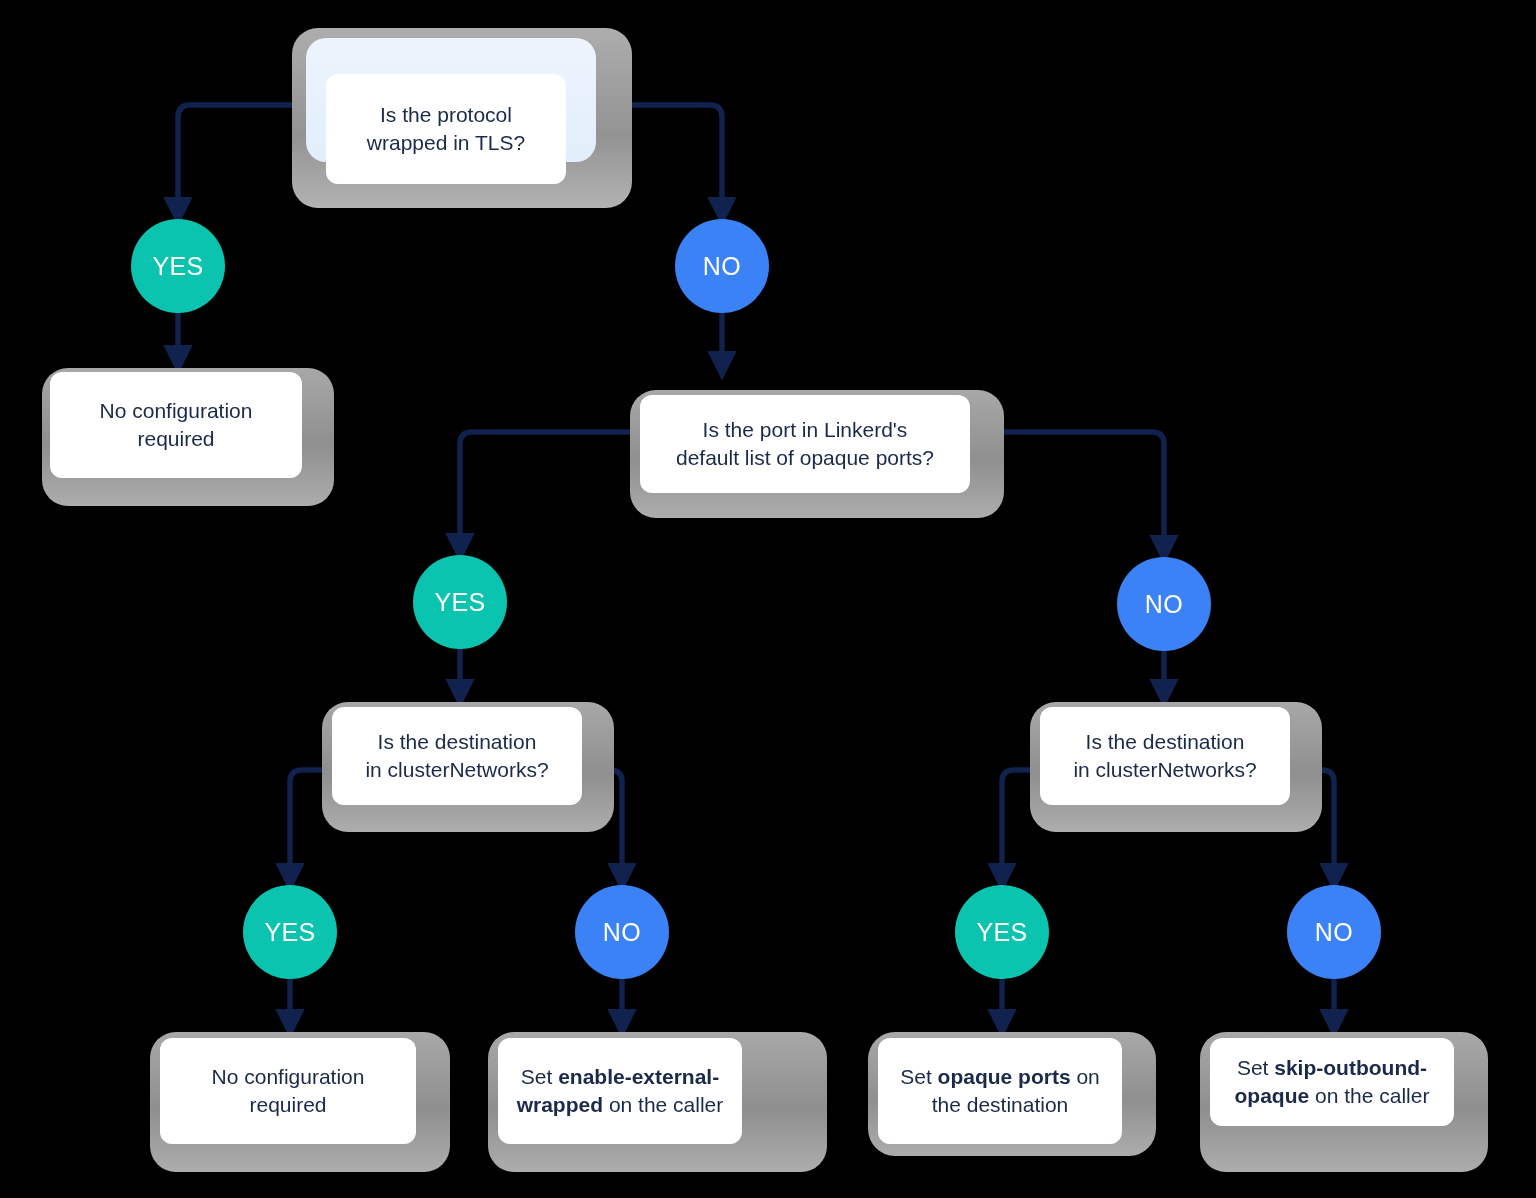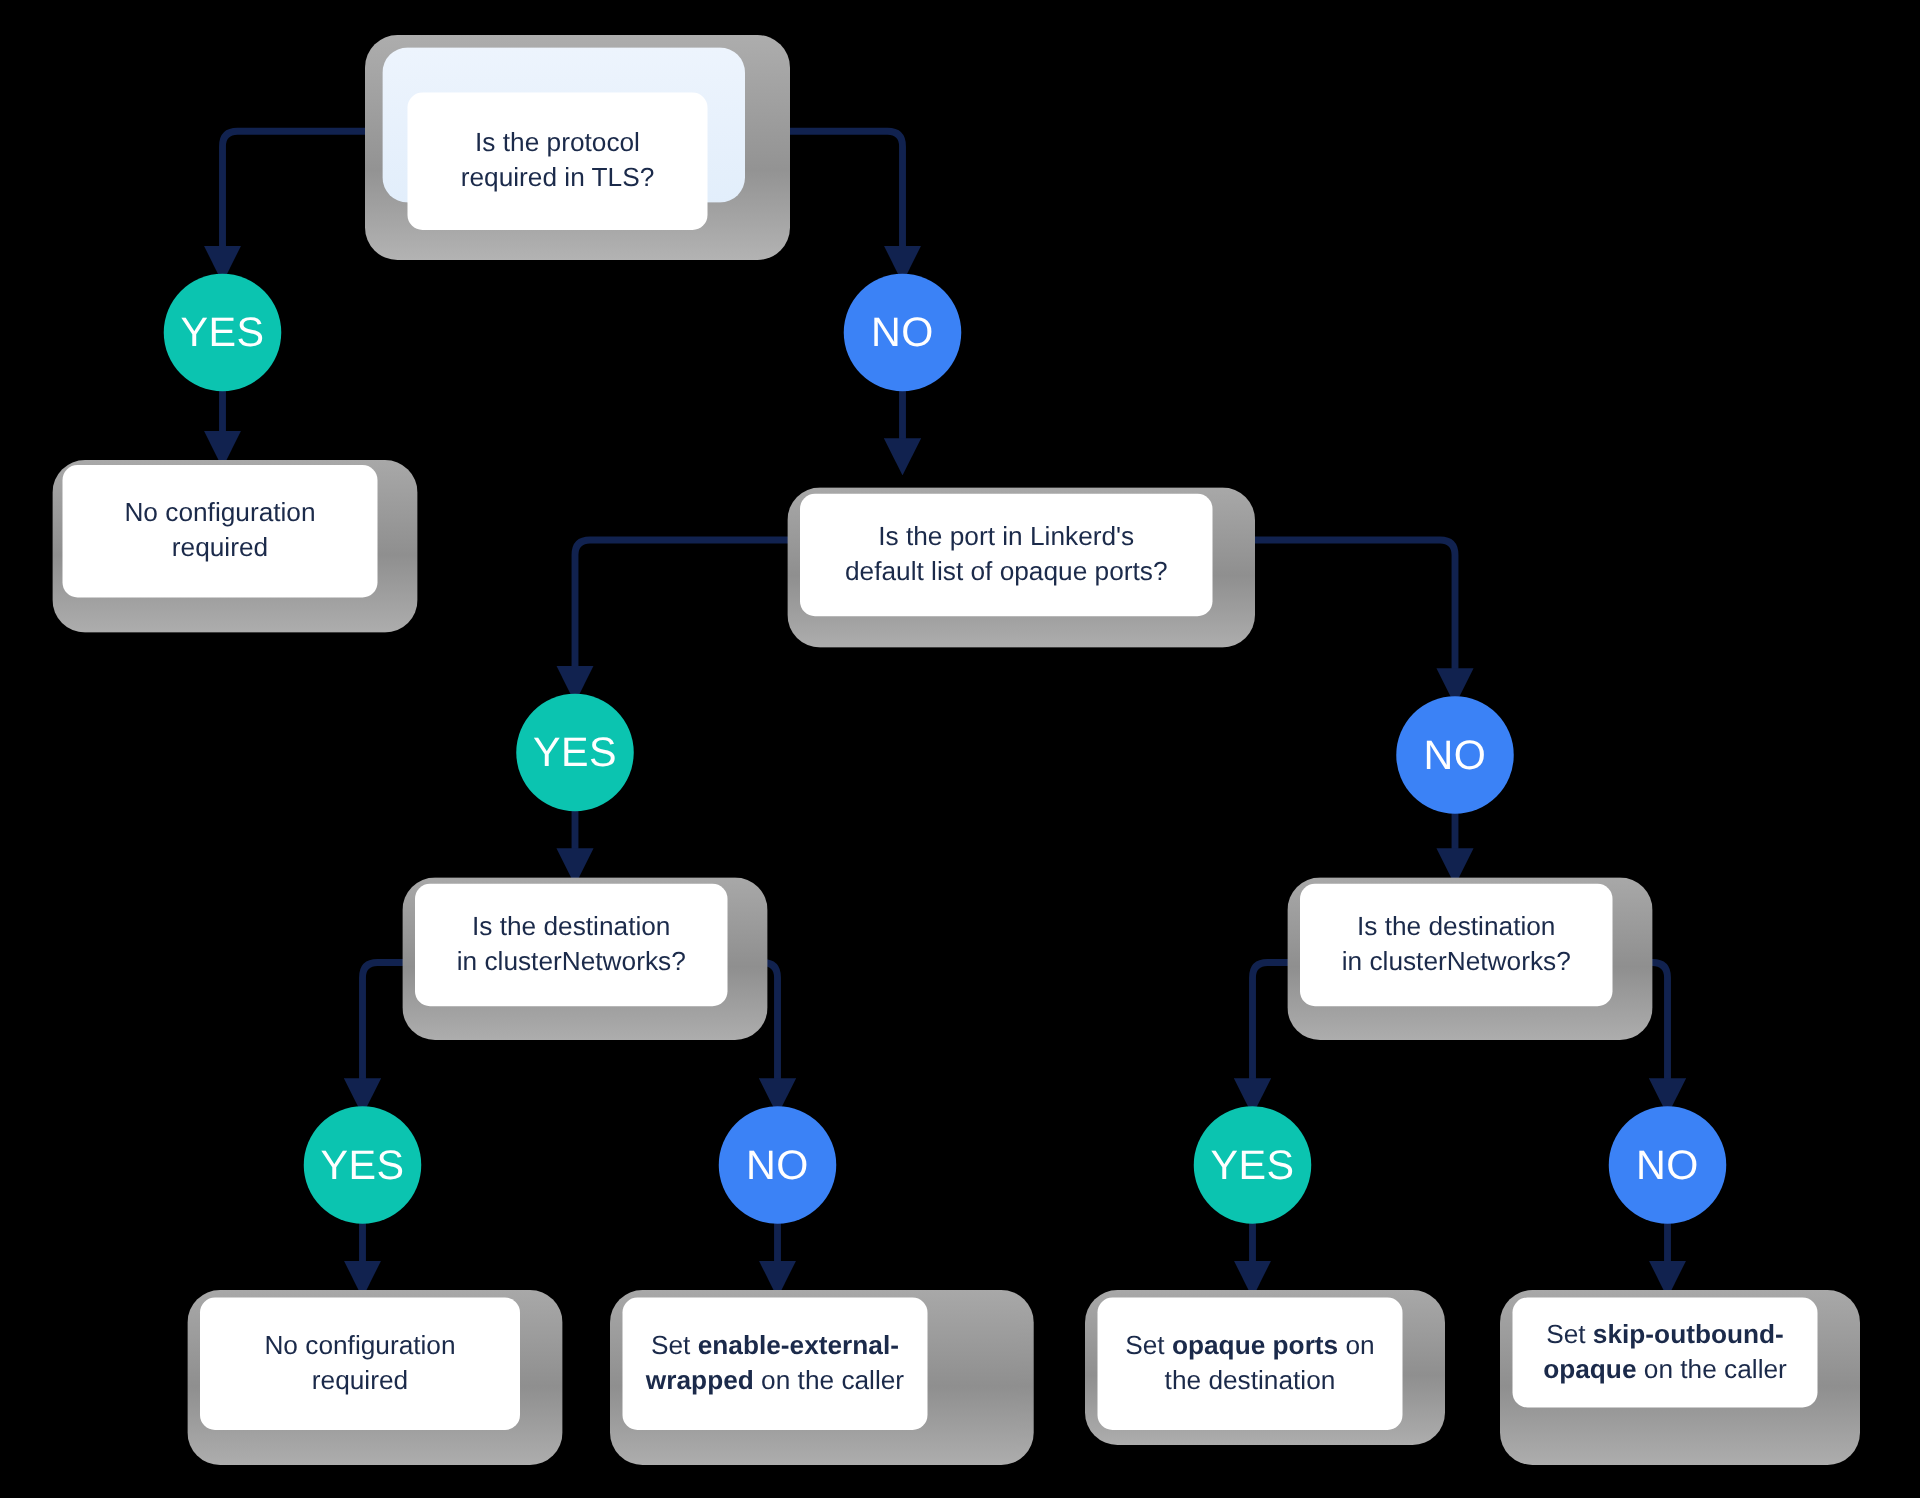--- a/index.html
+++ b/index.html
@@ -60,21 +60,21 @@
 
   
   .pill {
     position: absolute;
     box-sizing: border-box;
     border-radius: 50%;
     display: flex;
     align-items: center;
     justify-content: center;
     color: #ffffff;
-    font-size: 33px;
+    font-size: 25px;
     letter-spacing: 0.4px;
   }
   .pill.yes { background: #0bc4b0; }
   .pill.no  { background: #3b82f6; }
 </style>
 </head>
 <body>
 
 <div id="stage">
 
@@ -115,21 +115,21 @@
       <path d="M 1002 978 L 1002 1030" marker-end="url(#arrow)"></path>
       <path d="M 1334 978 L 1334 1030" marker-end="url(#arrow)"></path>
     </g>
   </svg>
 
   <div class="node root" style="left:292px; top:28px; width:340px; height:180px;">
     <div class="plate" style="left:14px; top:10px; right:36px; bottom:46px;"></div>
     <div class="card" style="left:34px; top:46px; width:240px; height:110px;">
       <span>
         <span>Is the protocol</span><br>
-        <span>required in TLS?</span>
+        <span>wrapped in TLS?</span>
       </span>
     </div>
   </div>
 
   <div class="pill yes" style="left:131px; top:219px; width:94px; height:94px;">
     <span>YES</span>
   </div>
   <div class="pill no" style="left:675px; top:219px; width:94px; height:94px;">
     <span>NO</span>
   </div>
@@ -200,21 +200,21 @@
   </div>
 
   <div class="node" style="left:488px; top:1032px; width:339px; height:140px;">
     <div class="card" style="left:10px; top:6px; width:244px; height:106px;">
       <span>
         <span>Set </span><b>enable-external-</b><br><b>wrapped</b><span> on the caller</span>
       </span>
     </div>
   </div>
 
-  <div class="node" style="left:868px; top:1032px; width:288px; height:124px;">
+  <div class="node" style="left:868px; top:1032px; width:288px; height:124px;border-radius:27px;">
     <div class="card" style="left:10px; top:6px; width:244px; height:106px;">
       <span>
         <span>Set </span><b>opaque ports</b><span> on</span><br><span>the destination</span>
       </span>
     </div>
   </div>
 
   <div class="node" style="left:1200px; top:1032px; width:288px; height:140px;">
     <div class="card" style="left:10px; top:6px; width:244px; height:88px;">
       <span>

